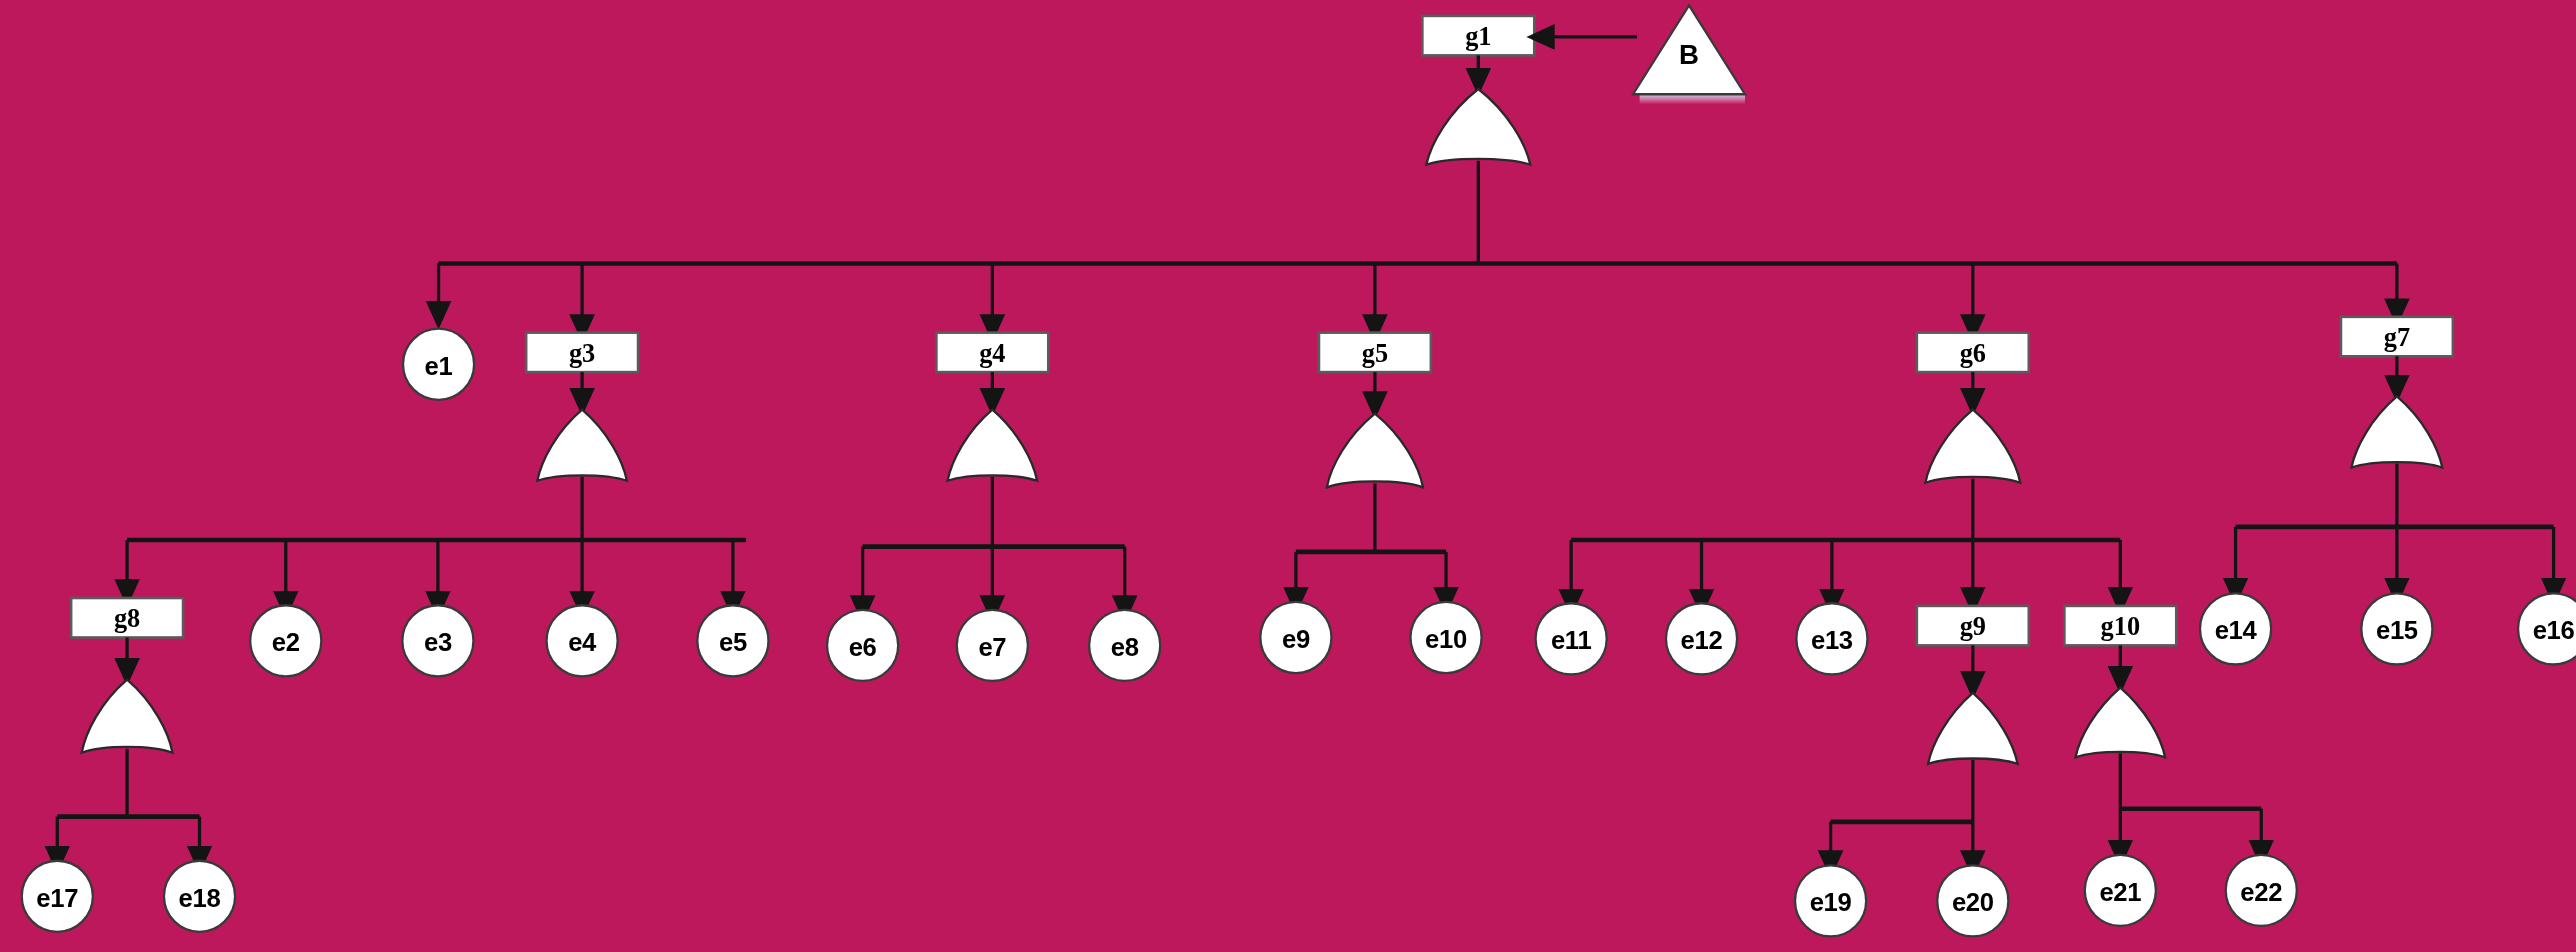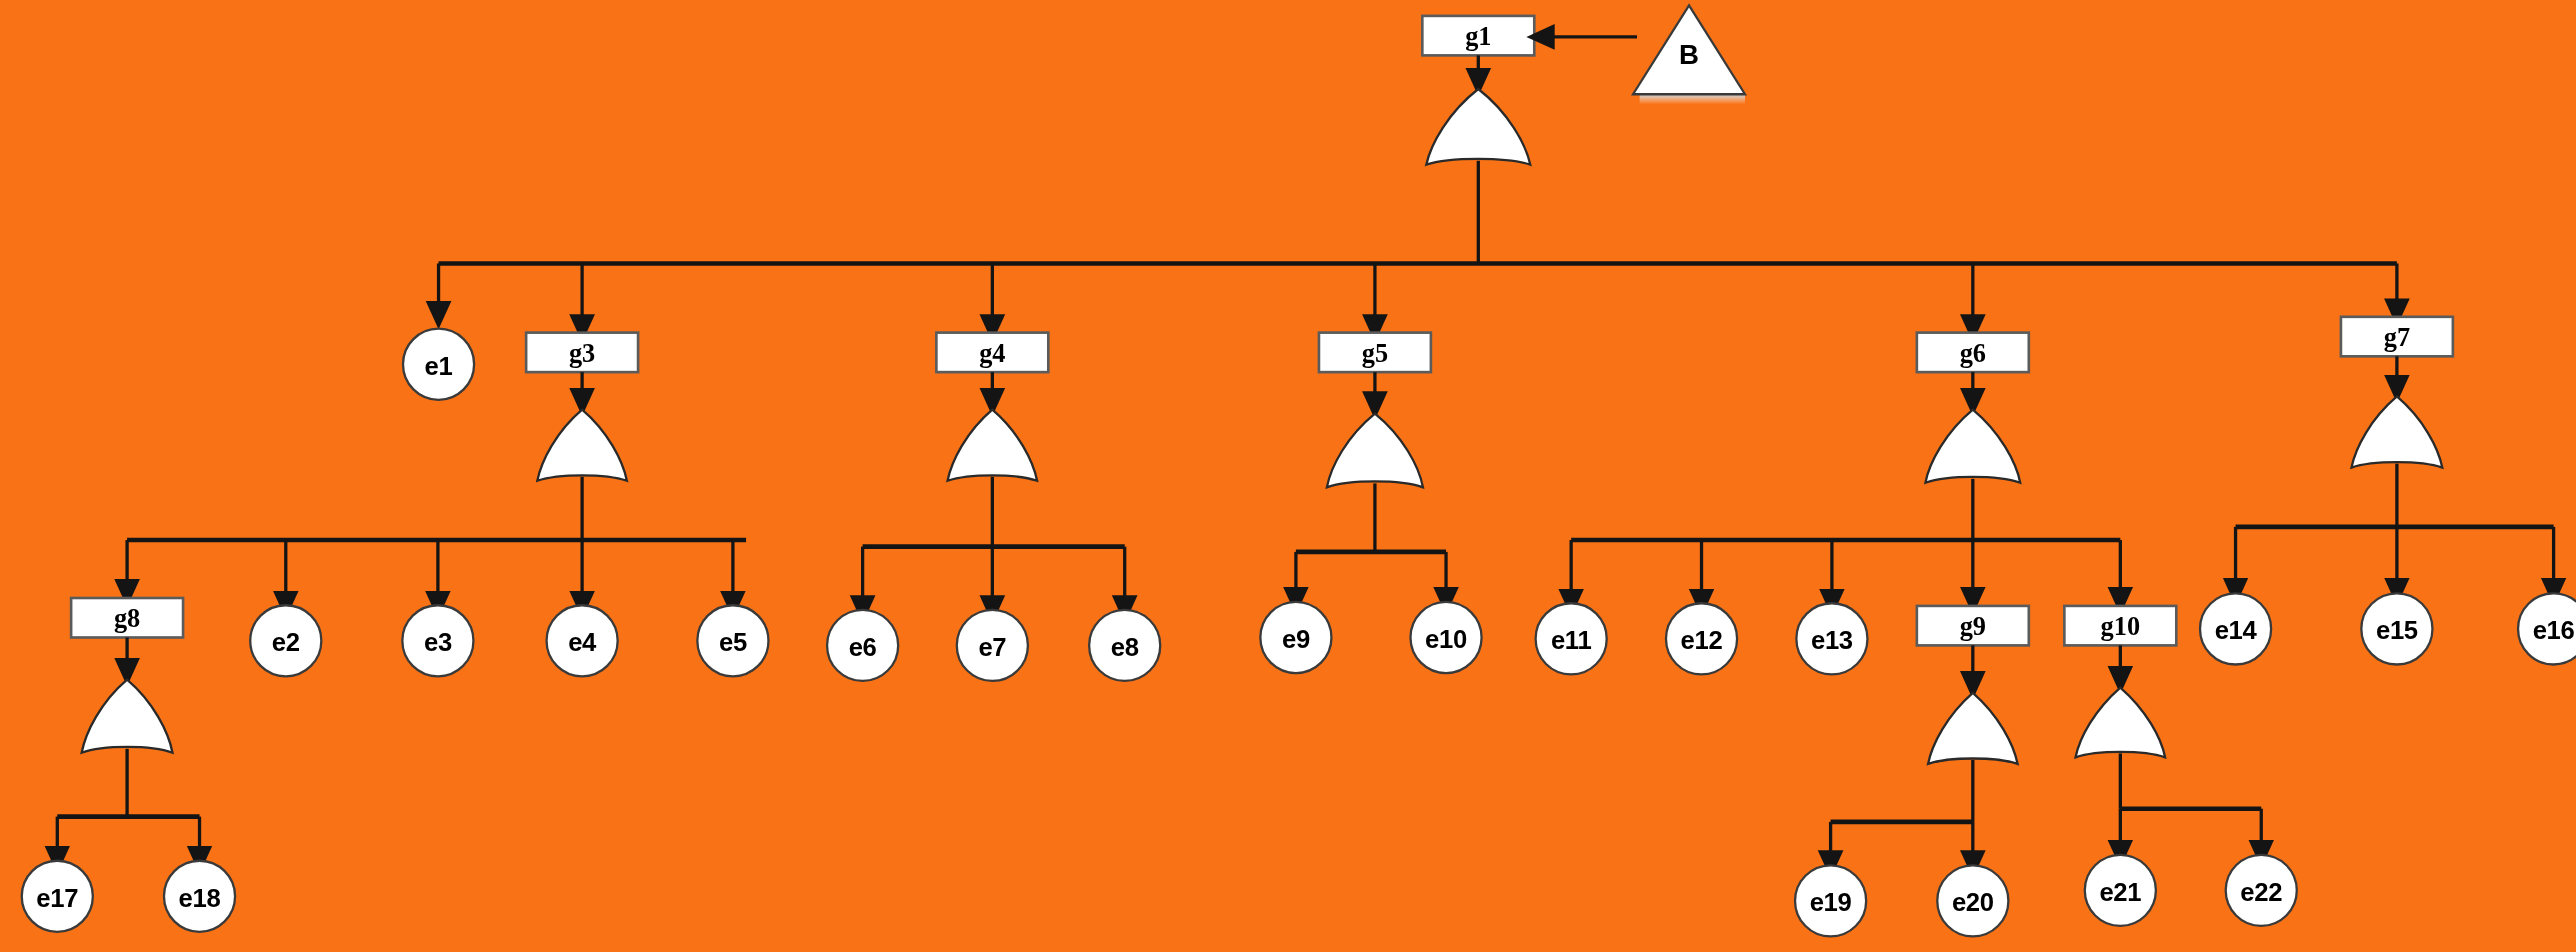--- a/index.html
+++ b/index.html
@@ -4,21 +4,21 @@
 <style>
   html, body {
     margin: 0;
     padding: 0;
     background: #ffffff;
   }
   #stage {
     position: relative;
     width: 2576px;
     height: 953px;
-    background: #f97316;
+    background: #be185d;
     font-family: "Liberation Serif", serif;
     overflow: hidden;
   }
   svg#tree {
     position: absolute;
     left: 0;
     top: 0;
     width: 2576px;
     height: 953px;
     display: block;

